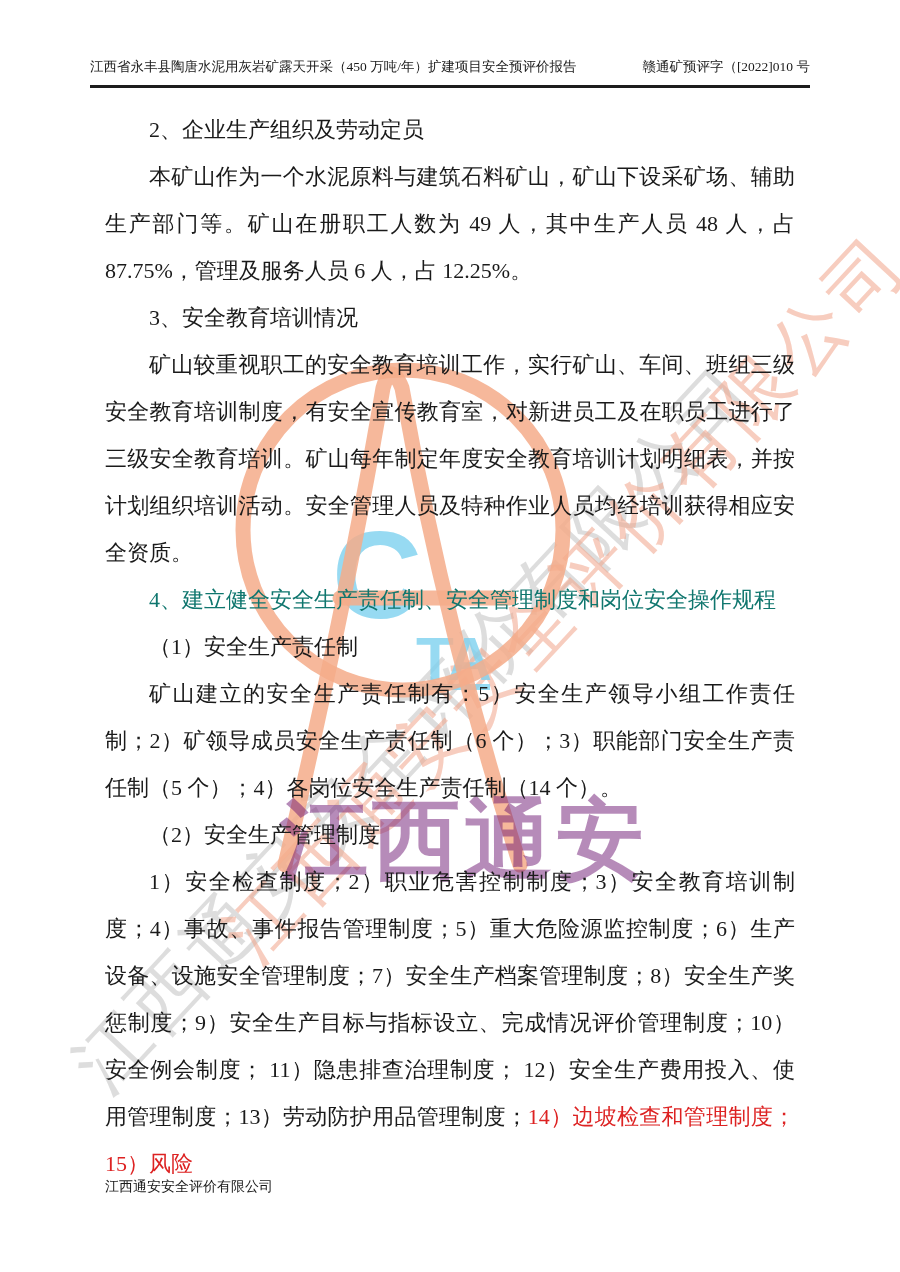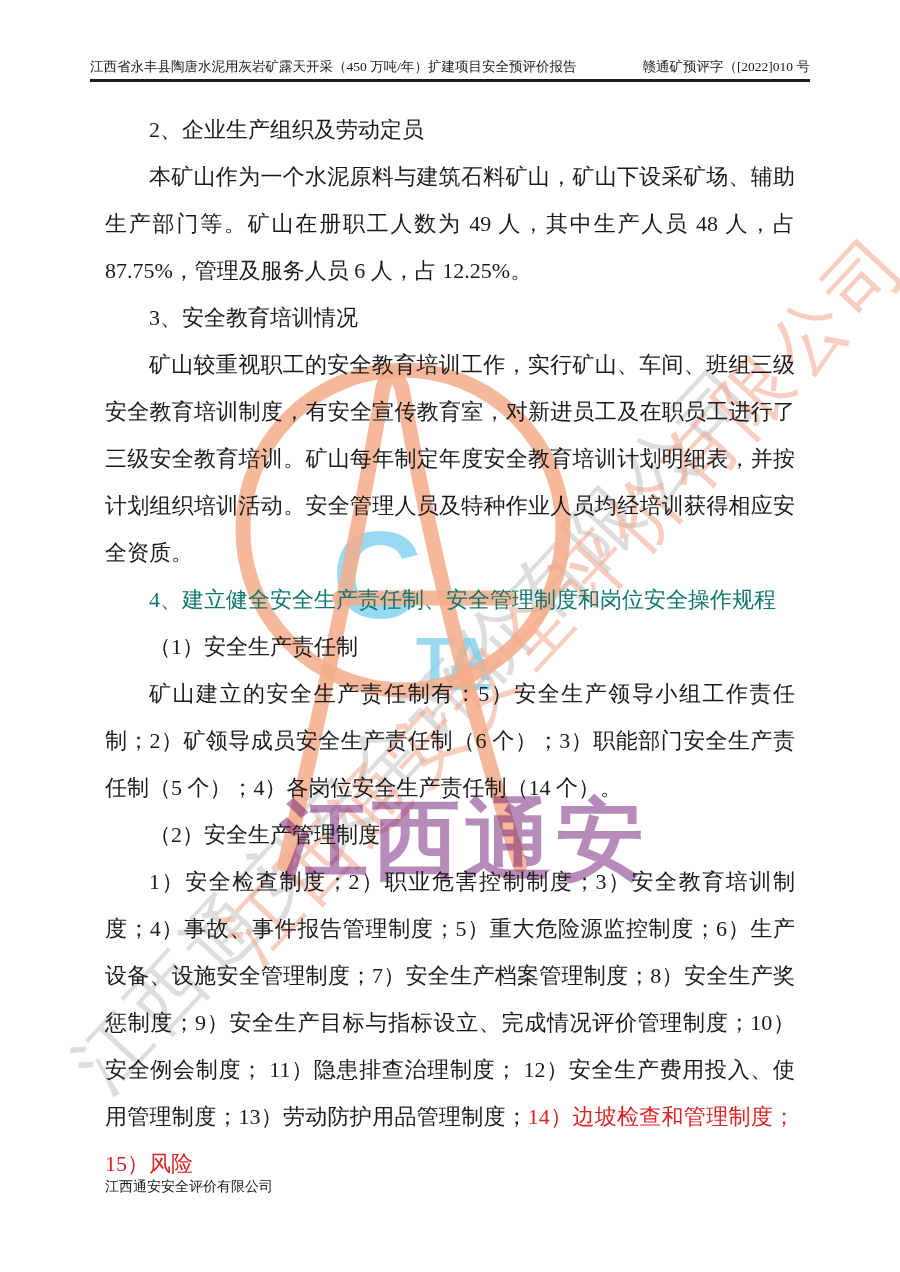--- a/index.html
+++ b/index.html
@@ -4,21 +4,21 @@
 <style>
   html,body{margin:0;padding:0;background:#ffffff;}
   .page{
     position:relative;width:900px;height:1272px;background:#ffffff;overflow:hidden;
     font-family:"Liberation Serif","DejaVu Serif",serif;color:#1a1a1a;
   }
   
   .header{
     position:absolute;left:90px;right:90px;top:58px;
     display:flex;justify-content:space-between;align-items:flex-end;
-    padding-bottom:3px;border-bottom:3px solid #1c1c1c;
+    padding-bottom:9px;border-bottom:3px solid #1c1c1c;
     font-size:13.5px;white-space:nowrap;
   }
   .header .doc-no{margin-left:12px;}
   
   .wm{position:absolute;z-index:0;pointer-events:none;}
   .wm-diag{
     white-space:nowrap;transform:rotate(-47deg);transform-origin:0 50%;
     font-family:"Liberation Sans","DejaVu Sans",sans-serif;letter-spacing:6px;line-height:1;
   }
   .wm-diag.gray{left:88px;top:1042px;font-size:74px;color:#bdbdbd;opacity:.5;}

